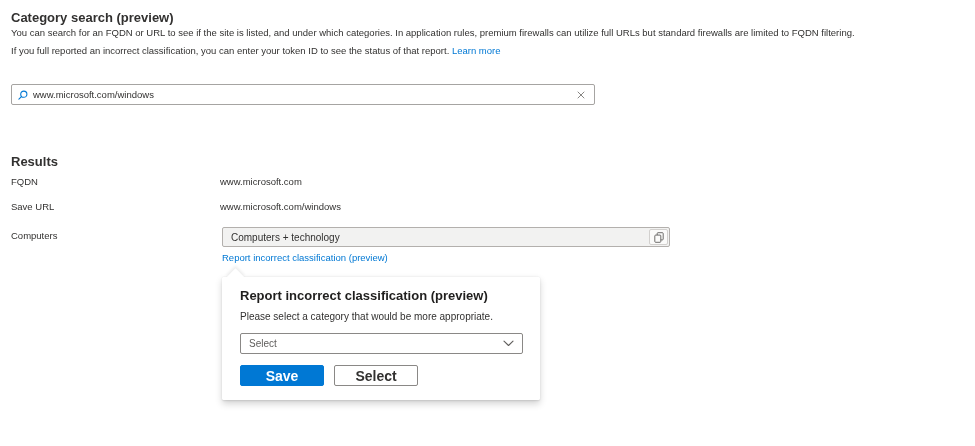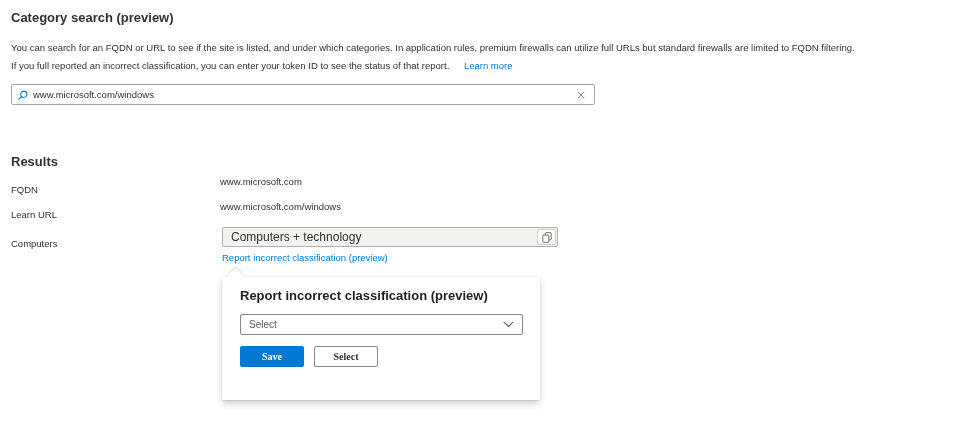--- a/index.html
+++ b/index.html
@@ -9,25 +9,25 @@
     color: #323130;
     position: relative;
   }
 
   .page-title {
     position: absolute; left: 11px; top: 10px;
     font-size: 13px; font-weight: bold; color: #323130;
   }
 
   .description {
-    position: absolute; left: 11px; top: 39px;
+    position: absolute; left: 11px; top: 24px;
     font-size: 9.5px; line-height: 18px; color: #323130;
   }
   .description .line { white-space: nowrap; }
-  a.learn-more { color: #0078d4; text-decoration: none; cursor: pointer; margin-left: 12px; }
+  a.learn-more { color: #0078d4; text-decoration: none; cursor: pointer; }
 
   .search-box {
     position: absolute; left: 11px; top: 84px;
     width: 584px; height: 21px;
     border: 1px solid #a6a4a2; border-radius: 2px;
     background: #fff;
     display: flex; align-items: center;
     padding: 0 6px;
   }
   .search-box .mag { flex: 0 0 auto; display: flex; align-items: center; }
@@ -42,29 +42,29 @@
     color: #7a7876; font-size: 10px; line-height: 1; padding: 2px 3px;
     display: flex; align-items: center;
   }
 
   .results-heading {
     position: absolute; left: 11px; top: 154px;
     font-size: 13px; font-weight: bold; color: #323130;
   }
 
   .result-row { position: absolute; left: 11px; font-size: 9.5px; color: #323130; }
-  .row-label { position: absolute; left: 0; top: 8px; white-space: nowrap; }
+  .row-label { position: absolute; left: 0; top: 0; white-space: nowrap; }
   .row-value { position: absolute; left: 209px; top: 0; white-space: nowrap; }
 
   .category-field {
     position: absolute; left: 222px; top: 227px;
-    width: 336px; height: 20px;
+    width: 448px; height: 20px;
     background: #f2f2f1; border: 1px solid #b3b0ad; border-radius: 2px;
     display: flex; align-items: center;
-    font-size: 12px; color: #323130;
+    font-size: 10px; color: #323130;
     padding-left: 8px;
   }
   .copy-btn {
     position: absolute; right: 1px; top: 1px;
     width: 19px; height: 16px;
     background: #fbfbfa; border: 1px solid #d2d0ce; border-radius: 2px;
     display: flex; align-items: center; justify-content: center;
     cursor: pointer; padding: 0;
   }
 
@@ -95,23 +95,23 @@
   .select-control {
     margin-top: 11px;
     width: 283px; height: 21px;
     border: 1px solid #8a8886; border-radius: 2px;
     display: flex; align-items: center;
     padding: 0 8px; cursor: pointer; background: #fff;
   }
   .select-control .select-text { flex: 1 1 auto; font-size: 10px; color: #605e5c; }
   .btn-row { margin-top: 11px; display: flex; gap: 10px; }
   .btn {
-    width: 64px; height: 21px; border-radius: 2px;
-    font-family: Liberation Serif, serif;
-    font-size: 10px; font-weight: bold; cursor: pointer;
+    width: 84px; height: 21px; border-radius: 2px;
+    font-family: Liberation Sans, sans-serif;
+    font-size: 14px; font-weight: bold; cursor: pointer;
     display: flex; align-items: center; justify-content: center;
   }
   .btn-primary { background: #0078d4; border: 1px solid #0078d4; color: #ffffff; }
   .btn-default { background: #ffffff; border: 1px solid #8a8886; color: #323130; }
 
   svg { display: block; }
 </style>
 </head>
 <body>
 
@@ -140,21 +140,21 @@
 </div>
 
 <div class="results-heading">Results</div>
 
 <div class="result-row" style="top:176px;">
   <span class="row-label">FQDN</span>
   <span class="row-value">www.microsoft.com</span>
 </div>
 
 <div class="result-row" style="top:201px;">
-  <span class="row-label">Learn URL</span>
+  <span class="row-label">Save URL</span>
   <span class="row-value">www.microsoft.com/windows</span>
 </div>
 
 <div class="result-row" style="top:230px;">
   <span class="row-label">Computers</span>
 </div>
 
 <div class="category-field">
   <span>Computers + technology</span>
   <button class="copy-btn">
@@ -166,20 +166,21 @@
     </span>
   </button>
 </div>
 
 <a class="report-link" href="#">Report incorrect classification (preview)</a>
 
 <div class="callout">
   <div class="beak"></div>
   <div class="callout-inner">
     <div class="callout-title">Report incorrect classification (preview)</div>
+    <div class="callout-body">Please select a category that would be more appropriate.</div>
     <div class="select-control">
       <span class="select-text">Select</span>
       <span>
         <svg width="11" height="7" viewBox="0 0 11 7" fill="none">
           <path d="M1 1.2 L5.5 5.5 L10 1.2" stroke="#605e5c" stroke-width="1.1" stroke-linecap="round" stroke-linejoin="round"></path>
         </svg>
       </span>
     </div>
     <div class="btn-row">
       <button class="btn btn-primary">Save</button>

